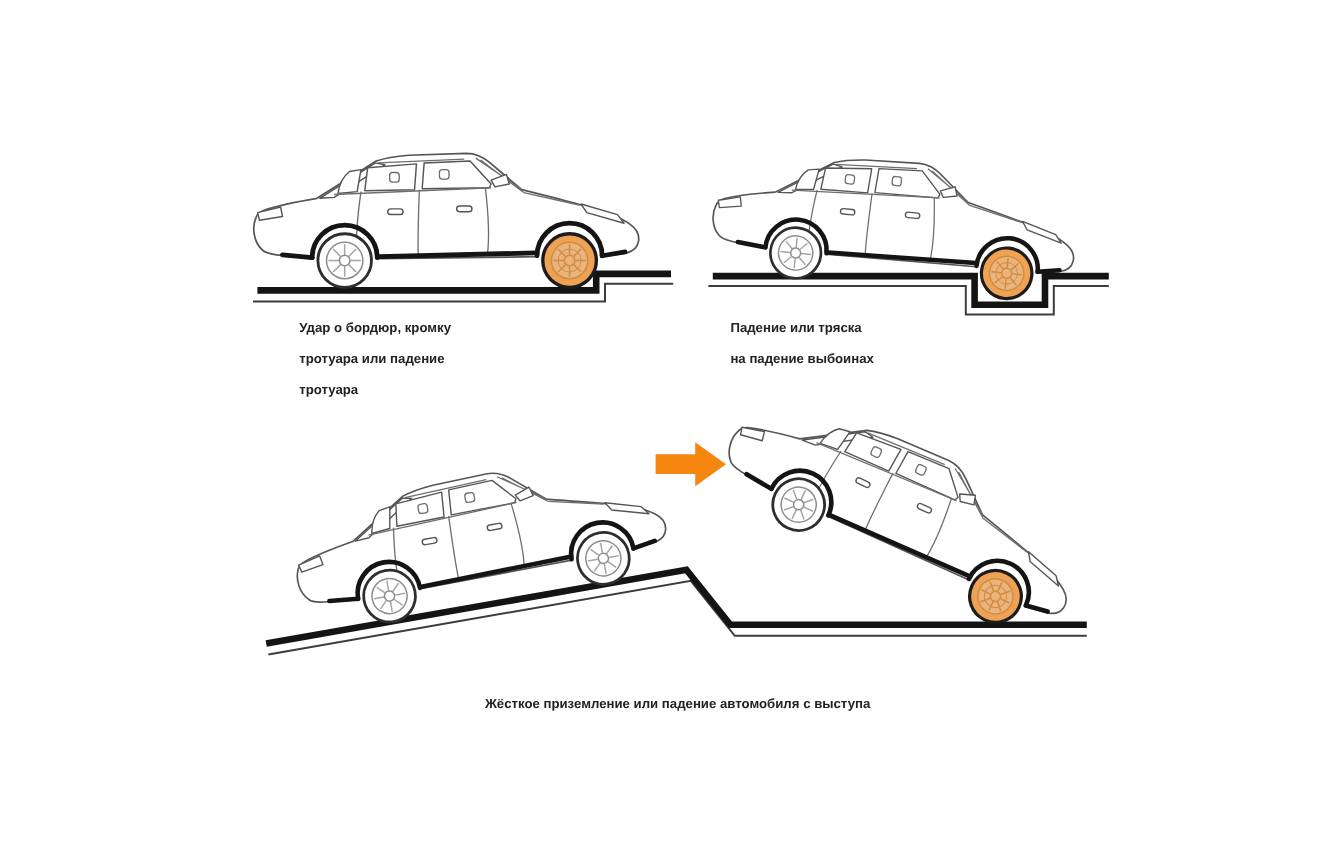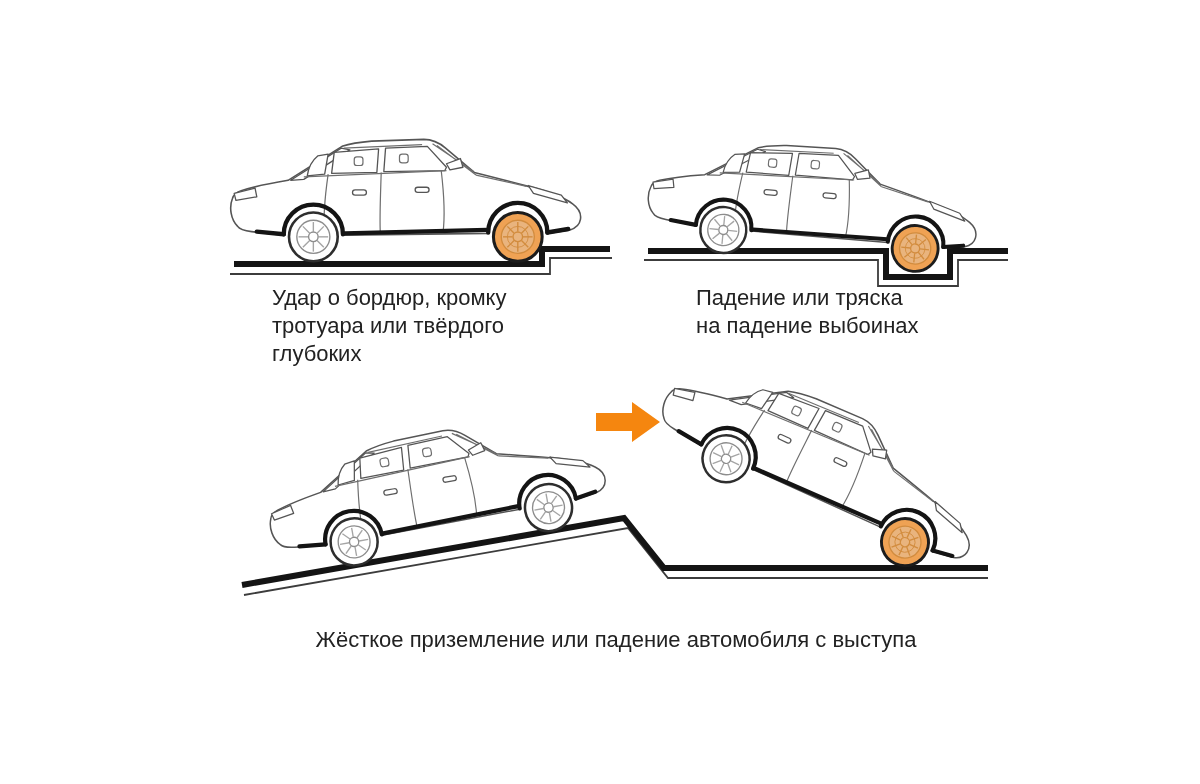--- a/index.html
+++ b/index.html
@@ -8,23 +8,23 @@
     width:1200px;height:784px;
     background:#ffffff;
     font-family:"Liberation Sans", sans-serif;
     overflow:hidden;
     margin:0 auto;
   }
   #stage svg{position:absolute;left:0;top:0;}
   .caption{
     position:absolute;
     color:var(--text,#222);
-    font-size:22px;
+    font-size:12px;
     line-height:28px;
-    font-weight:400;
+    font-weight:700;
     white-space:nowrap;
   }
   .caption-center{text-align:center;}
   
   .ground-thick{stroke:var(--ink,#141414);stroke-width:6;fill:none;stroke-linejoin:miter;}
   .ground-echo{stroke:#3c3c3c;stroke-width:1.8;fill:none;stroke-linejoin:miter;}
   .body-line{stroke:var(--line,#555);stroke-width:1.8;fill:#ffffff;stroke-linejoin:round;}
   .detail{stroke:var(--line,#555);stroke-width:1.5;fill:#ffffff;stroke-linejoin:round;}
   .detail-open{stroke:#6e6e6e;stroke-width:1.4;fill:none;}
   .accent{stroke:var(--ink,#141414);stroke-width:5;fill:none;stroke-linecap:round;}
@@ -157,23 +157,23 @@
       <g transform="translate(693,321) rotate(25) scale(0.84)">
         <use href="#car-body"></use>
         <use href="#wheel-n" transform="translate(105,132)"></use>
         <use href="#wheel-o" transform="translate(340,132)"></use>
       </g>
     </g>
   </svg>
 
   <div class="caption" style="left:272px;top:284px;">
     <div>Удар о бордюр, кромку</div>
-    <div>тротуара или твёрдого</div>
-    <div>глубоких</div>
+    <div>тротуара или падение</div>
+    <div>тротуара</div>
   </div>
 
-  <div class="caption" style="left:696px;top:284px;">
+  <div class="caption" style="left:664px;top:284px;">
     <div>Падение или тряска</div>
     <div>на падение выбоинах</div>
   </div>
 
   <div class="caption caption-center" style="left:16px;top:626px;width:1200px;">Жёсткое приземление или падение автомобиля с выступа</div>
 </div>
 
 </body></html>

